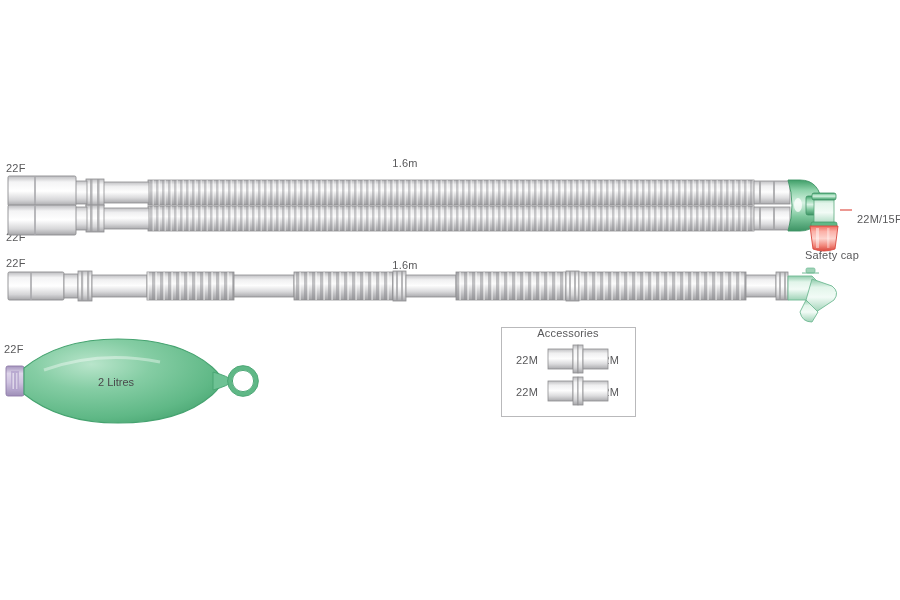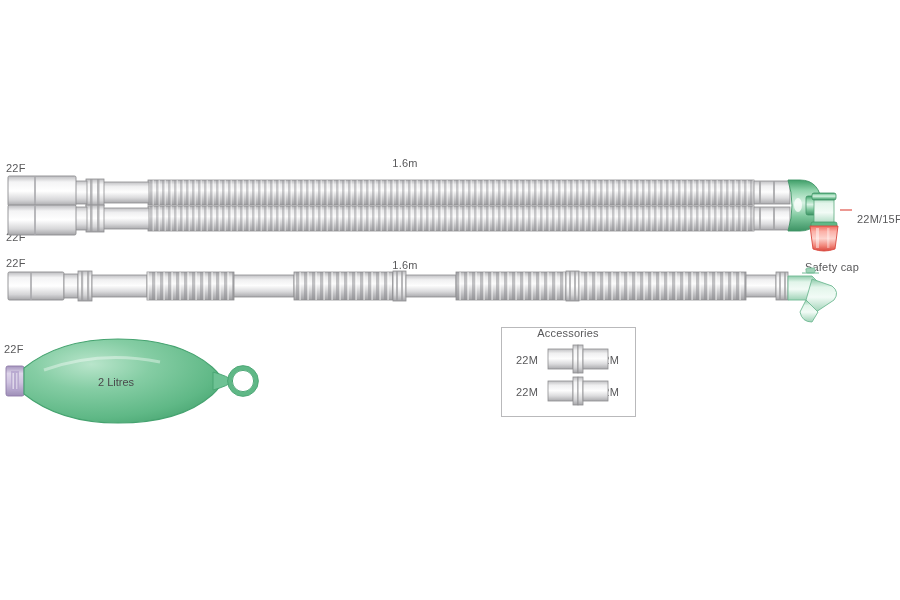--- a/index.html
+++ b/index.html
@@ -25,21 +25,21 @@
 <div id="stage">
 
   <div class="lbl" style="left:6px;top:163px;">22F</div>
 
   <div class="lbl" style="left:6px;top:232px;">22F</div>
 
   <div class="lbl ctr" style="left:405px;top:158px;">1.6m</div>
 
   <div class="lbl" style="left:857px;top:214px;">22M/15F</div>
 
-  <div class="lbl ctr" style="left:832px;top:253px;margin-top:9px;">Safety cap</div>
+  <div class="lbl ctr" style="left:832px;top:241px;margin-top:9px;">Safety cap</div>
 
   <div class="lbl" style="left:6px;top:258px;">22F</div>
 
   <div class="lbl ctr" style="left:405px;top:260px;">1.6m</div>
 
   <div class="lbl" style="left:4px;top:344px;">22F</div>
 
   <div class="lbl ctr" style="left:568px;top:328px;">Accessories</div>
 
   <div class="lbl" style="left:516px;top:355px;">22M</div>

